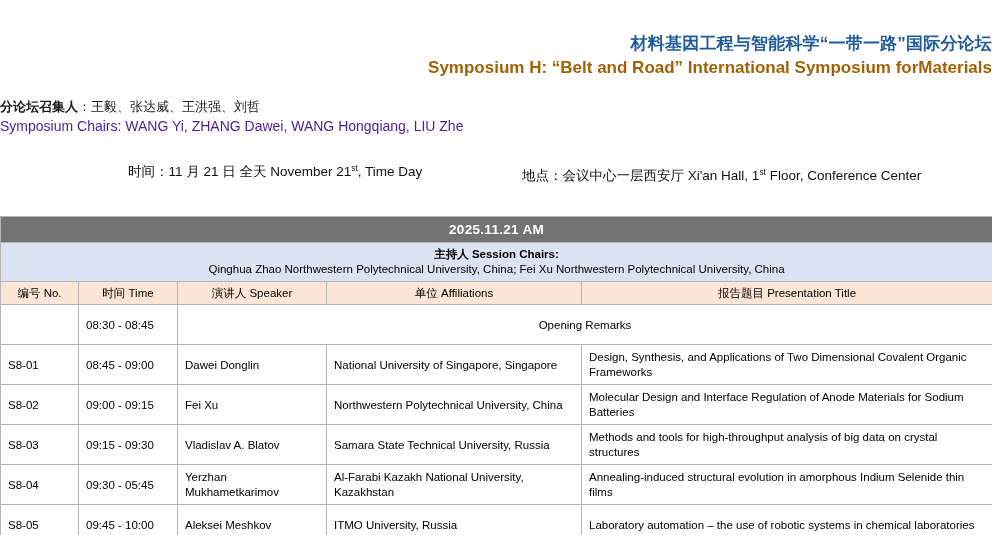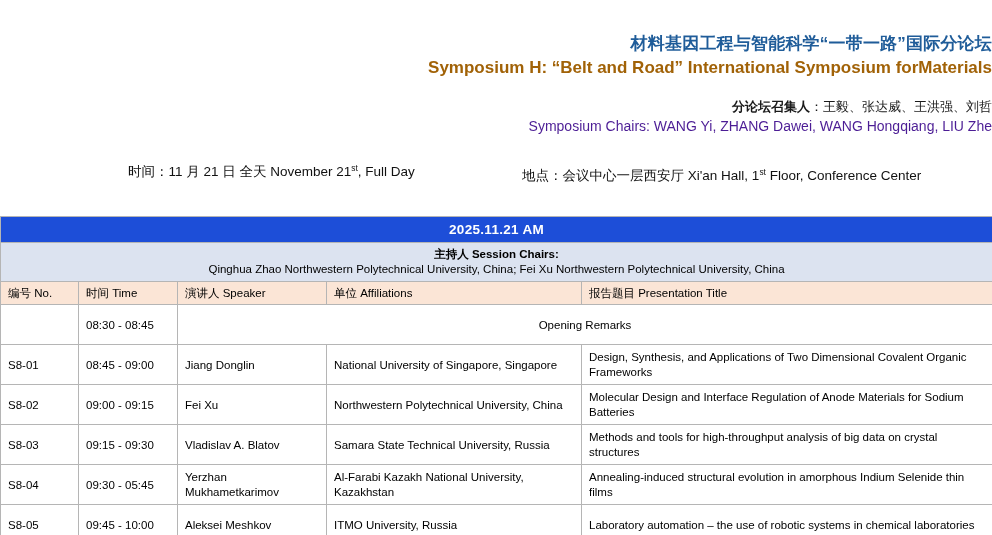--- a/index.html
+++ b/index.html
@@ -31,21 +31,21 @@
   .title-en {
     font-size: 17px;
     font-weight: bold;
     color: #a16207;
     line-height: 1.32;
     margin-top: 2px;
   }
 
   
   .chairs-block {
-    text-align: right;
+    text-align: left;
     margin-top: 18px;
     line-height: 1.45;
   }
   .chairs-cn {
     font-size: 13px;
     color: #1a1a1a;
   }
   .chairs-cn b { font-weight: bold; }
   .chairs-en {
     font-size: 14px;
@@ -92,21 +92,21 @@
     table-layout: fixed;
     font-size: 11.5px;
   }
   table.sched td {
     border: 1px solid #b5b5b5;
     padding: 4px 7px;
     vertical-align: middle;
     line-height: 1.28;
   }
   .row-session td {
-    background: #1d4ed8;
+    background: #737373;
     color: #ffffff;
     font-weight: bold;
     font-size: 13.5px;
     text-align: center;
     padding: 5px 0 6px 0;
     border-color: #0F4C81;
     letter-spacing: 0.3px;
   }
   .row-chairs td {
     background: #DCE3F0;
@@ -116,20 +116,21 @@
     border-color: #9fb0cc;
     line-height: 1.42;
   }
   .row-chairs .chairs-title { font-weight: bold; }
   .row-colhead td {
     background: #FBE5D6;
     font-size: 11.5px;
     padding: 4px 7px 5px 7px;
     border-color: #c9ab97;
     white-space: nowrap;
+    text-align: center;
   }
   .row-body td { background: #ffffff; height: 31px; }
   .cell-center { text-align: center; }
   .cell-blank { }
 
   
   col.c-no    { width: 78px;  }
   col.c-time  { width: 99px;  }
   col.c-spk   { width: 149px; }
   col.c-aff   { width: 255px; }
@@ -144,21 +145,21 @@
     <div>Symposium H: “Belt and Road” International Symposium forMaterials</div>
   </div>
 </div>
 
 <div class="chairs-block">
   <div class="chairs-cn"><b>分论坛召集人</b><span>：</span><span>王毅、张达威、王洪强、刘哲</span></div>
   <div class="chairs-en">Symposium Chairs: WANG Yi, ZHANG Dawei, WANG Hongqiang, LIU Zhe</div>
 </div>
 
 <div class="meta-line">
-  <div class="meta-time"><span>时间：11 月 21 日 全天 November 21</span><sup>st</sup><span>, Full Day</span></div>
+  <div class="meta-time"><span>时间：11 月 21 日 全天 November 21</span><sup>st</sup><span>, Time Day</span></div>
   <div class="meta-place"><span>地点：会议中心一层西安厅 Xi'an Hall, 1</span><sup>st</sup><span> Floor, Conference Center</span></div>
 </div>
 
 <div class="sched-wrap">
   <table class="sched">
     <colgroup>
       <col class="c-no">
         <col class="c-time">
         <col class="c-spk">
         <col class="c-aff">
@@ -184,21 +185,21 @@
 
       <tr class="row-body">
         <td class="cell-blank"></td>
         <td>08:30 - 08:45</td>
         <td class="cell-center" colspan="3">Opening Remarks</td>
       </tr>
 
       <tr class="row-body">
         <td>S8-01</td>
         <td>08:45 - 09:00</td>
-        <td>Jiang Donglin</td>
+        <td>Dawei Donglin</td>
         <td>National University of Singapore, Singapore</td>
         <td>Design, Synthesis, and Applications of Two Dimensional Covalent Organic Frameworks</td>
       </tr>
       <tr class="row-body">
         <td>S8-02</td>
         <td>09:00 - 09:15</td>
         <td>Fei Xu</td>
         <td>Northwestern Polytechnical University, China</td>
         <td>Molecular Design and Interface Regulation of Anode Materials for Sodium Batteries</td>
       </tr>

